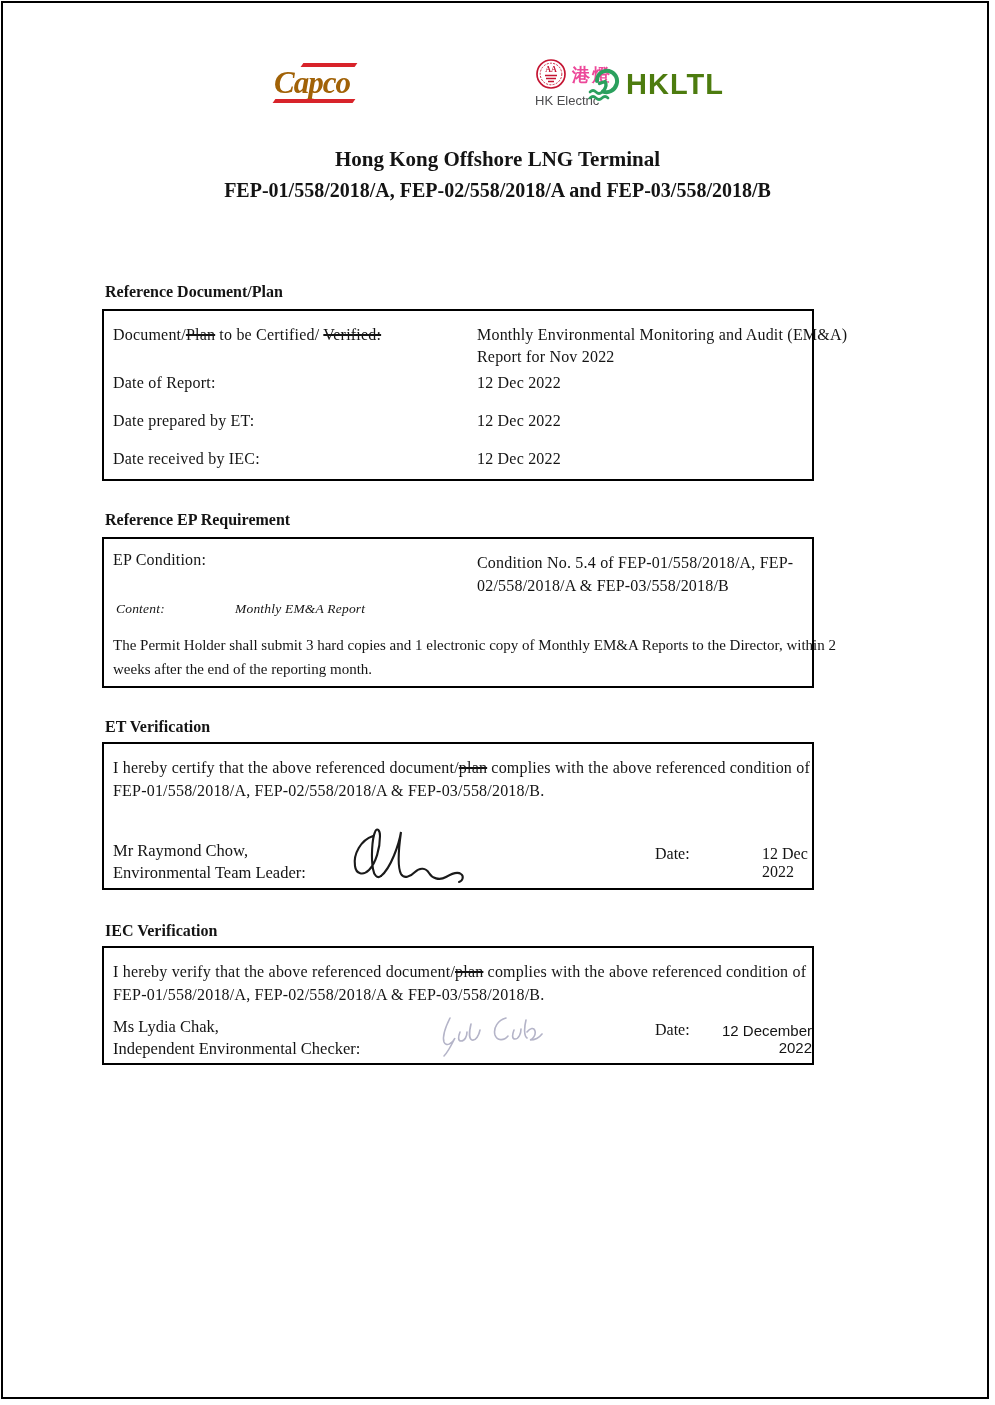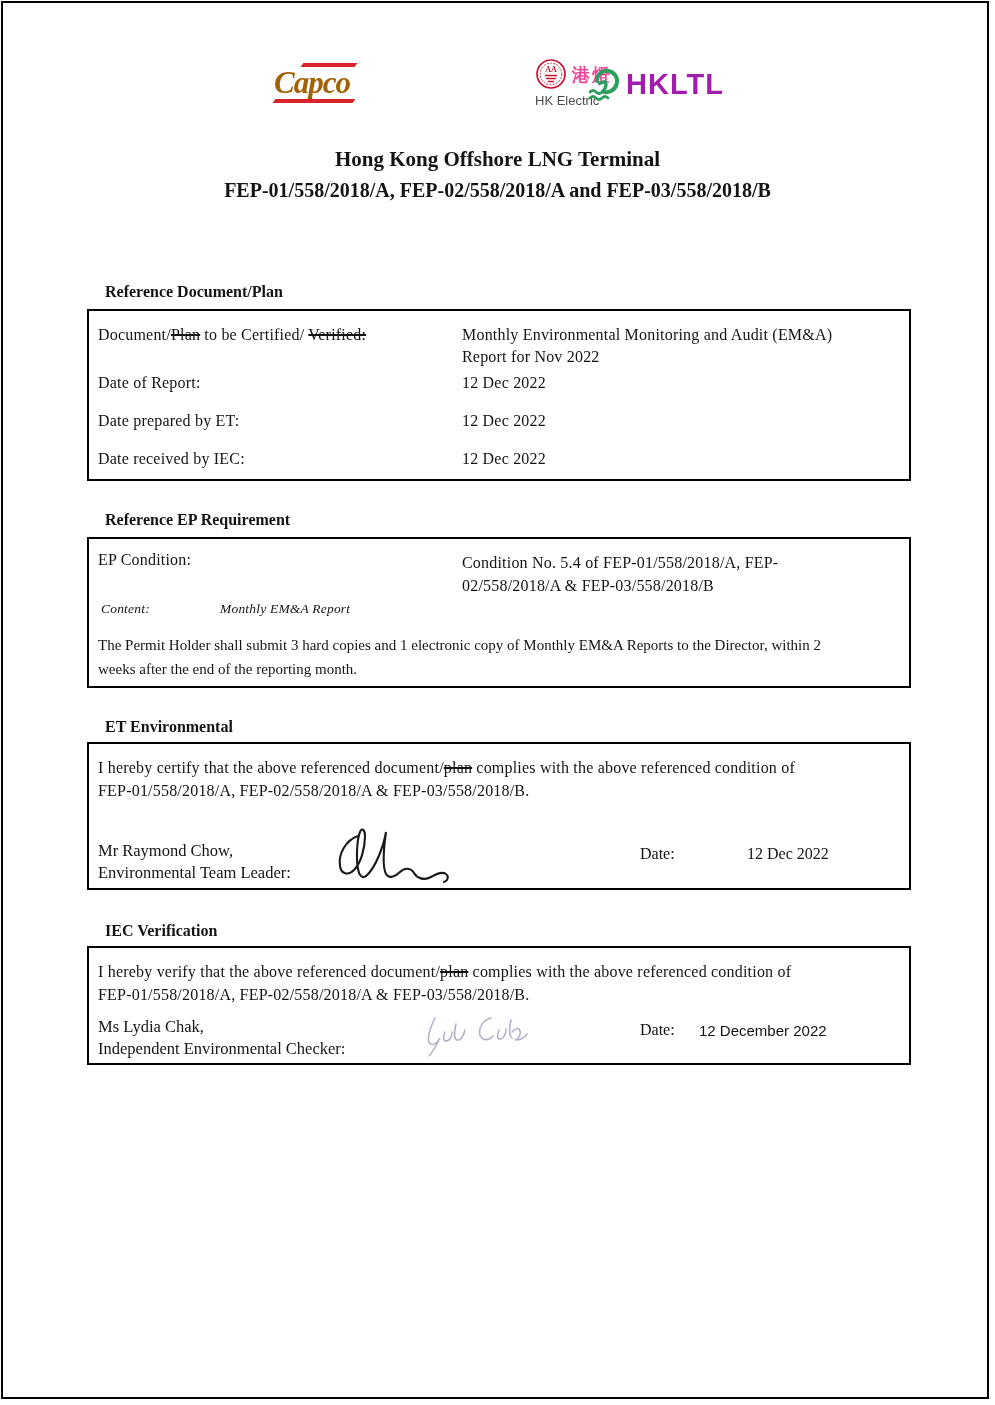--- a/index.html
+++ b/index.html
@@ -29,30 +29,30 @@
 
   .hke-logo { position:absolute; left:507px; top:58px; display:grid;
     grid-template-columns:32px auto; grid-template-rows:auto auto; column-gap:5px;
     font-family:"Liberation Sans",sans-serif;margin-left:28px; }
   .hke-emblem { grid-column:1; grid-row:1; }
   .hke-cn { grid-column:2; grid-row:1; align-self:center; font-size:18px; font-weight:bold; color:#ec4899; letter-spacing:2px; }
   .hke-en { grid-column:1 / span 2; grid-row:2; font-size:13px; color:#4d4d4f; margin-top:1px; }
 
   .hkltl-logo { position:absolute; left:588px; top:66px; display:flex; align-items:center; gap:6px; }
   .hkltl-word { font-family:"Liberation Sans",sans-serif; font-weight:bold; font-size:29px;
-    color:#a21caf; letter-spacing:1px; }
+    color:#4d7c0f; letter-spacing:1px; }
 
   
   .title { position:absolute; left:0; top:144px; width:100%; text-align:center; font-weight:bold; }
   .title-line { font-size:21px; line-height:31px; }
   .title-line.fep { font-size:20px; }
 
   
   .section-heading { position:absolute; left:105px; font-weight:bold; font-size:16px; }
-  .box { position:absolute; left:87px; width:824px; border:2px solid #000; background:#fff; }
+  .box { position:absolute; left:102px; width:712px; border:2px solid #000; background:#fff; }
   .lbl { position:absolute; font-size:16px; letter-spacing:0.2px; }
   .val { position:absolute; font-size:16px; letter-spacing:0.2px; white-space:pre-line; }
   .struck { text-decoration:line-through; text-decoration-thickness:1.5px; }
   .statement { position:absolute; left:9px; top:12px; width:800px; font-size:16px;
     line-height:23px; letter-spacing:0.2px; white-space:pre-line; }
   .content-row { font-style:italic; font-size:13.5px; }
   .note { position:absolute; left:9px; width:806px; font-size:15px; line-height:24px; white-space:pre-line; }
   .sig-name { position:absolute; left:9px; font-size:16.5px; line-height:22px; }
   .date-label { position:absolute; left:551px; font-size:16px; }
   .date-value { position:absolute; left:658px; font-size:16px; }
@@ -119,21 +119,21 @@
   <div class="box" style="top:537px; height:151px;">
     <div class="lbl" style="left:9px; top:12px;">EP Condition:</div>
     <div class="val" style="left:373px; top:12px; width:444px; line-height:23px;">Condition No. 5.4 of FEP-01/558/2018/A, FEP-
 02/558/2018/A &amp; FEP-03/558/2018/B</div>
     <div class="lbl content-row" style="left:12px; top:62px;">Content:</div>
     <div class="val content-row" style="left:131px; top:62px;">Monthly EM&amp;A Report</div>
     <div class="note" style="top:94px;">The Permit Holder shall submit 3 hard copies and 1 electronic copy of Monthly EM&amp;A Reports to the Director, within 2
 weeks after the end of the reporting month.</div>
   </div>
 
-  <div class="section-heading" style="top:718px;">ET Environmental</div>
+  <div class="section-heading" style="top:718px;">ET Verification</div>
   <div class="box" style="top:742px; height:148px;">
     <div class="statement"><span>I hereby certify that the above referenced document/</span><span class="struck">plan</span><span> complies with the above referenced condition of
 FEP-01/558/2018/A, FEP-02/558/2018/A &amp; FEP-03/558/2018/B.</span></div>
     <div class="sig-name" style="top:96px;">
       <div>Mr Raymond Chow,</div>
       <div>Environmental Team Leader:</div>
     </div>
     <svg class="sig-svg" style="left:243px; top:80px;" width="135" height="64" viewBox="0 0 135 64">
       <path d="M26 12 C 14 16 6 30 8 42 C 9 50 16 52 22 46 C 29 39 33 24 33 12 C 33 6 30 3 28 8 C 25 15 24 34 26 45 C 27 51 30 55 34 52" fill="none" stroke="#1a1a1a" stroke-width="2.1" stroke-linecap="round"></path>
       <path d="M34 52 C 44 44 52 20 54 8 C 52 22 50 42 54 50 C 57 55 63 53 68 48 C 73 43 79 44 82 49 C 85 54 92 57 99 53 C 104 50 110 47 114 50 C 117 52 116 57 112 58" fill="none" stroke="#1a1a1a" stroke-width="2.1" stroke-linecap="round"></path>

